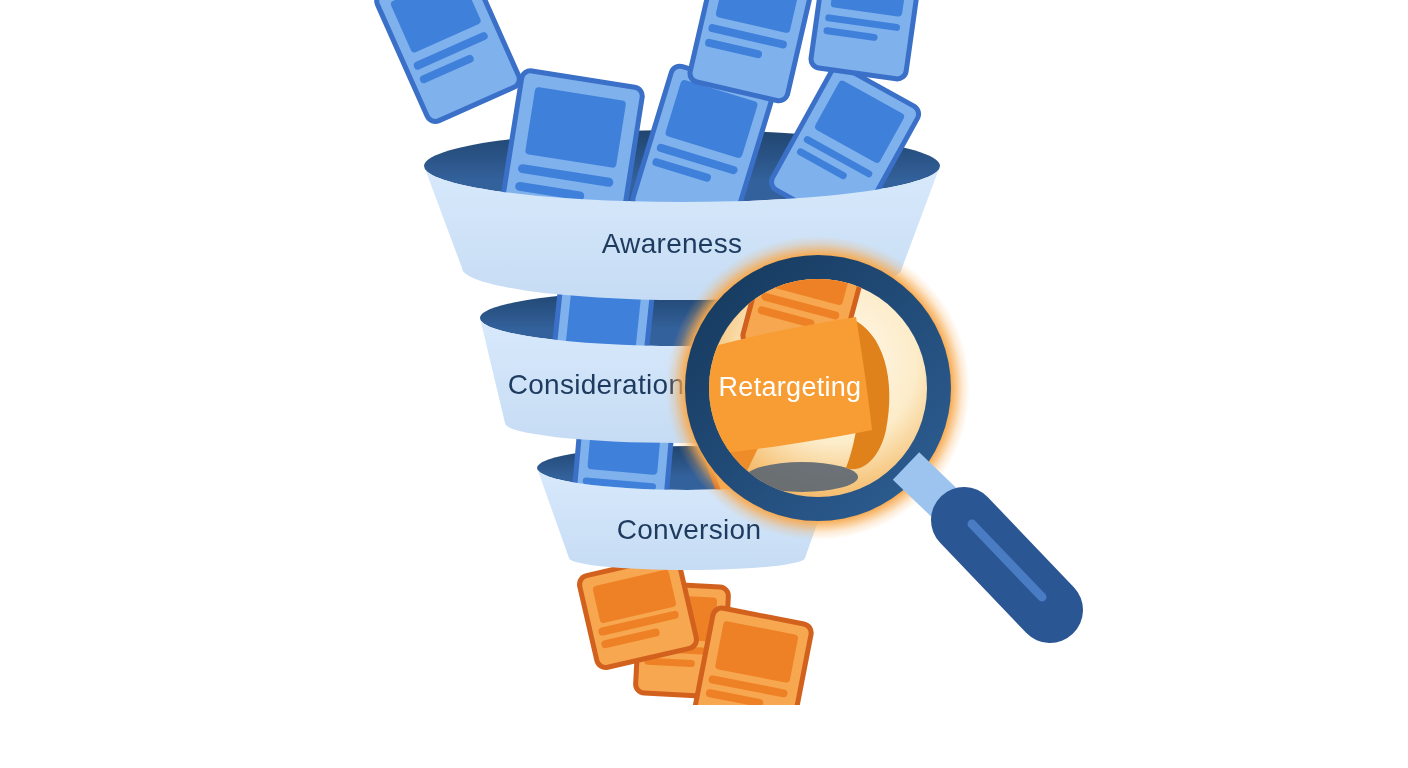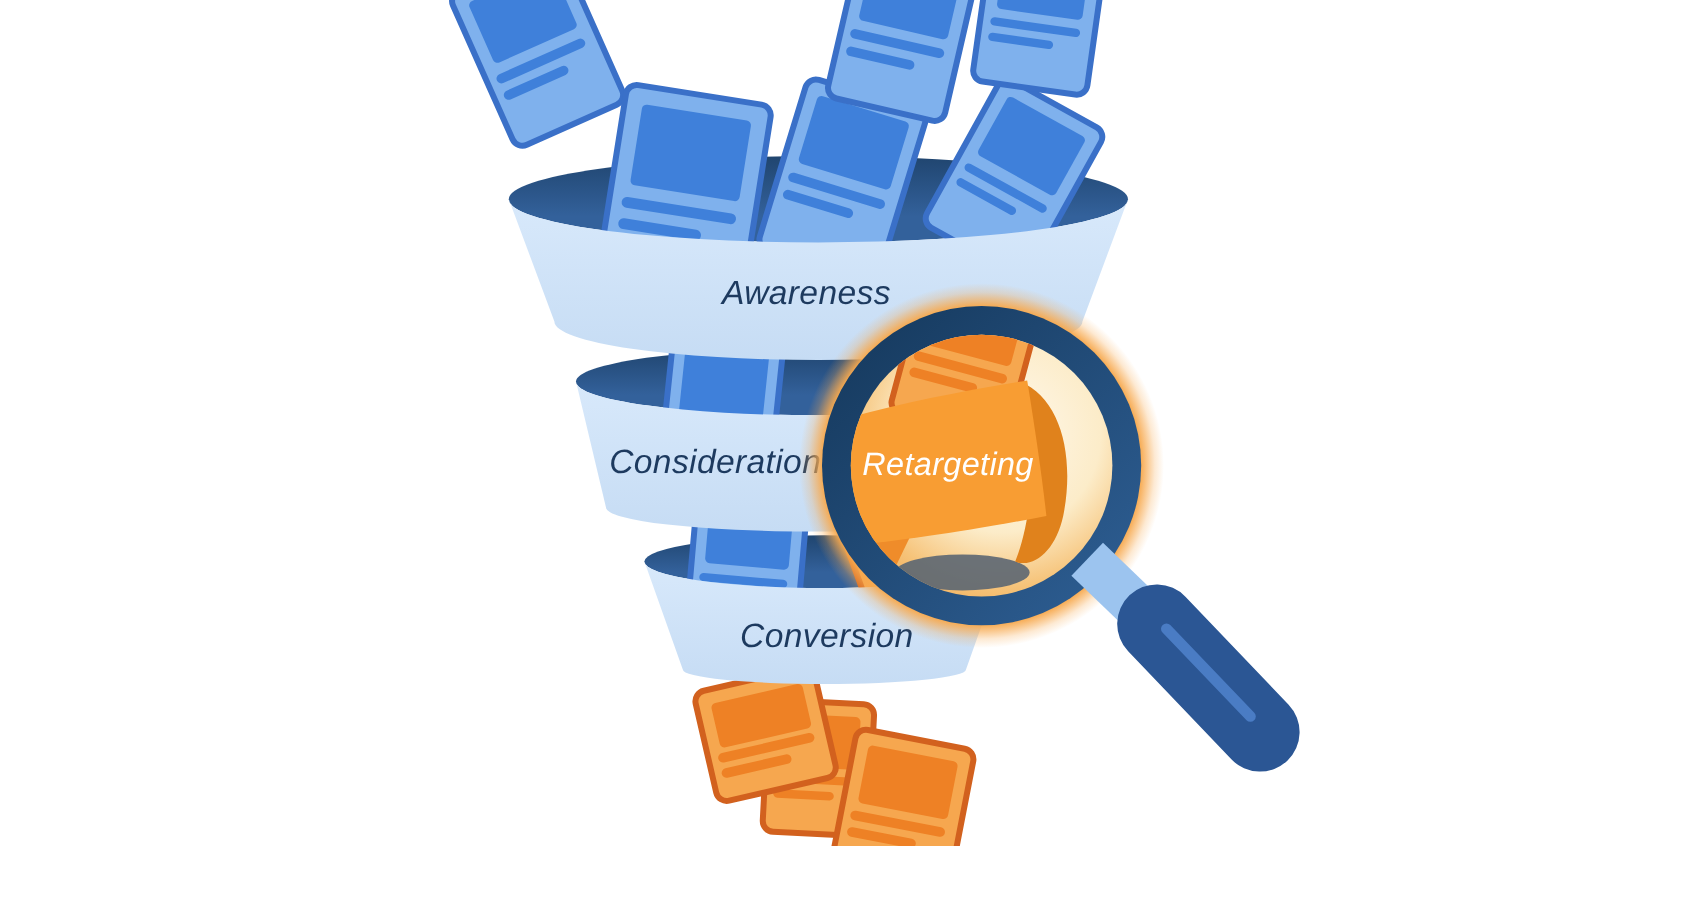--- a/index.html
+++ b/index.html
@@ -1,16 +1,16 @@
 <!DOCTYPE html>
 <html><head>
 <meta charset="utf-8">
 <style>
   html,body{margin:0;padding:0;background:#fff;}
-  .stage-wrap{width:1408px;height:705px;overflow:hidden;position:relative;font-style:italic;}
+  .stage-wrap{width:1408px;height:705px;overflow:hidden;position:relative;}
   svg{display:block;}
   .funnel-label{
     font-family:"Liberation Sans","DejaVu Sans",sans-serif;
     font-size:28px;font-weight:500;letter-spacing:.3px;
   }
   .lens-label{
     font-family:"Liberation Sans","DejaVu Sans",sans-serif;
     font-size:27px;font-weight:500;letter-spacing:.3px;
   }
 </style>

